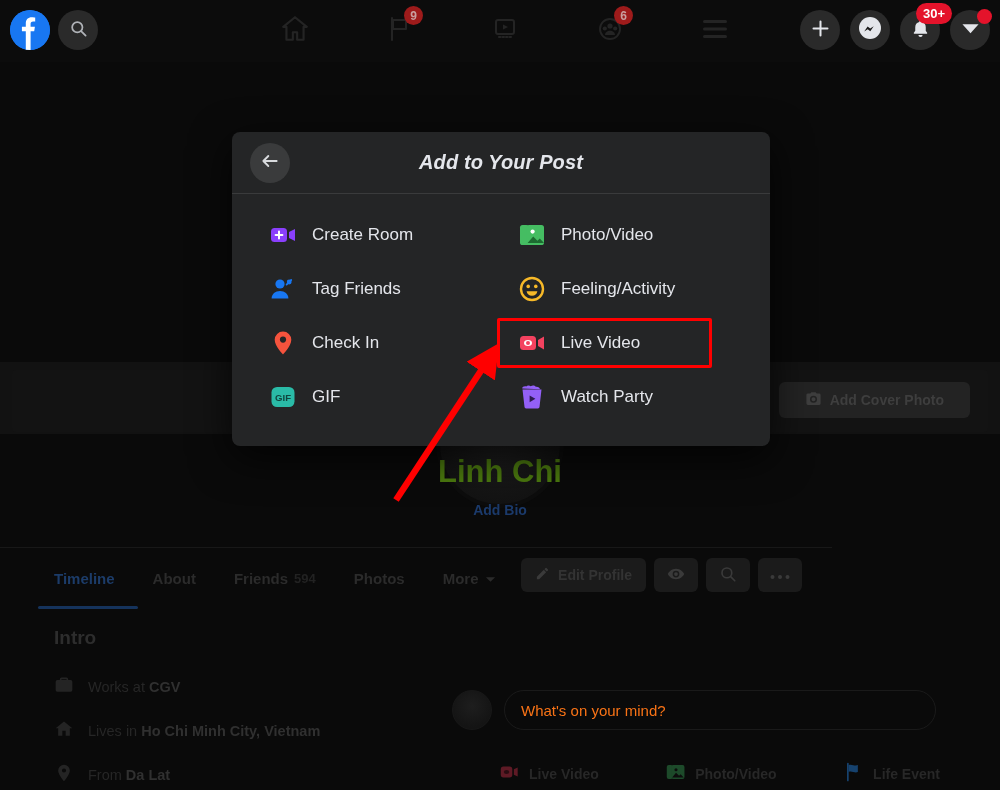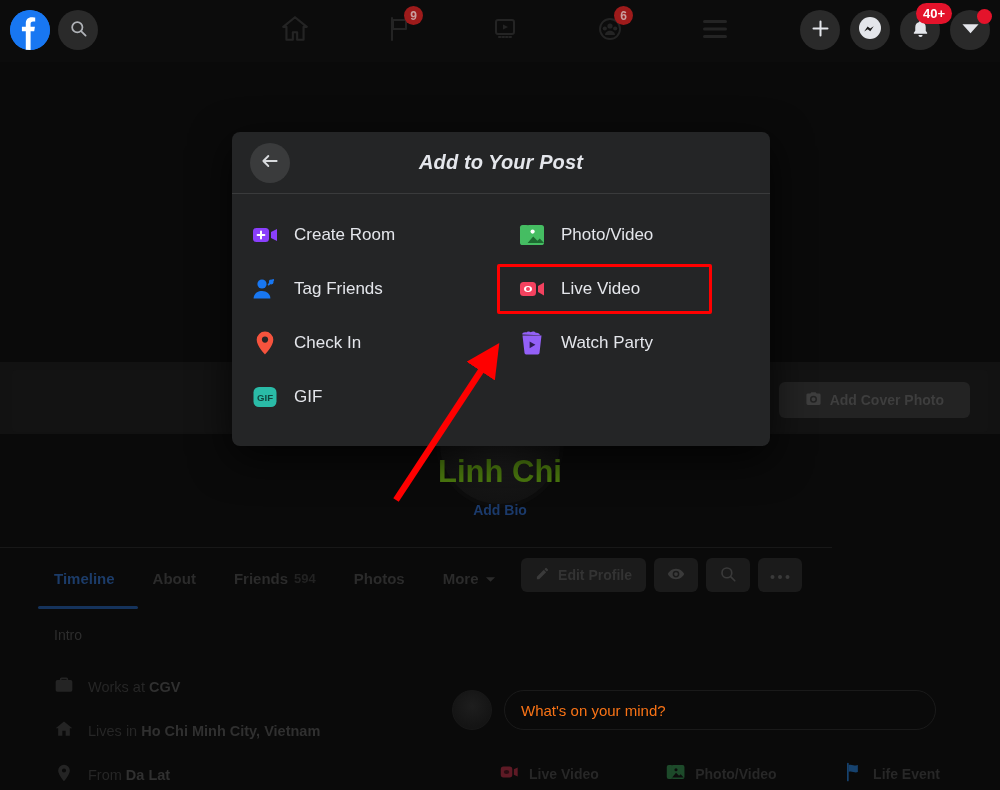--- a/index.html
+++ b/index.html
@@ -104,21 +104,21 @@
   .tab-actions { position: absolute; right: 30px; top: 10px; display: flex; align-items: center; gap: 8px; }
   .tact {
     background: #1b1b1b; border-radius: 6px; height: 34px;
     display: flex; align-items: center; justify-content: center;
     color: #333; font-size: 14px; font-weight: 700; gap: 8px; padding: 0 14px;
   }
   .tact.sq { width: 44px; padding: 0; }
 
   .intro-title {
     position: absolute; top: 565px; left: 54px;
-    color: #2d2d2d; font-size: 14px; font-weight: 400;
+    color: #2d2d2d; font-size: 19px; font-weight: 700;
   }
   .intro-row {
     position: absolute; left: 54px; display: flex; align-items: center; gap: 14px;
     color: #262626; font-size: 14.5px;
   }
   .intro-row b { color: #303030; font-weight: 700; }
 
   .composer-avatar {
     position: absolute; top: 628px; left: 452px;
     width: 40px; height: 40px; border-radius: 50%;
@@ -153,21 +153,21 @@
   .modal-title { color: #e4e6eb; font-size: 20px; font-weight: 700; letter-spacing: .1px; }
   .back-btn {
     position: absolute; left: 18px; top: 11px;
     width: 40px; height: 40px; border-radius: 50%;
     background: #3a3b3c; display: flex; align-items: center; justify-content: center;
   }
   .modal-body { padding: 14px 0 22px 0; display: flex; }
   .mcol { width: 50%; display: flex; flex-direction: column; }
   .mitem {
     display: flex; align-items: center; gap: 16px;
-    height: 54px; padding-left: 20px; position: relative;
+    height: 54px; padding-left: 38px; position: relative;
   }
   .mcol.right .mitem { padding-left: 18px; }
   .mlabel { color: #e4e6eb; font-size: 17px; font-weight: 400; }
   .mitem.highlight::after {
     content: ""; position: absolute;
     left: -4px; top: 2px; right: 58px; bottom: 2px;
     border: 3px solid #ff0000; border-radius: 2px;
     pointer-events: none;
   }
   .ico { width: 26px; height: 26px; flex: 0 0 26px; display: block; }
@@ -418,21 +418,21 @@
             <path d="M6.2 15.6l3.4-5 2.6 2 3.5-2.3-3.4 5-2.6-2z" fill="#1b1b1b"></path>
           </svg>
         </span>
       </div>
       <div class="rnd-btn">
         <span>
           <svg width="21" height="21" viewBox="0 0 24 24" fill="#e4e6eb">
             <path d="M12 2.5a1.4 1.4 0 011.4 1.4v.8A6 6 0 0118 10.5v4l1.6 2.4a.8.8 0 01-.7 1.2H5.1a.8.8 0 01-.7-1.2L6 14.5v-4a6 6 0 014.6-5.8v-.8A1.4 1.4 0 0112 2.5zM9.6 19.4h4.8a2.4 2.4 0 01-4.8 0z"></path>
           </svg>
         </span>
-        <span class="badge-20">40+</span>
+        <span class="badge-20">30+</span>
       </div>
       <div class="rnd-btn">
         <span>
           <svg width="19" height="13" viewBox="0 0 20 13" fill="#e4e6eb">
             <path d="M1.5 2h17L10 11.5z"></path>
           </svg>
         </span>
         <span class="dot-red"></span>
       </div>
     </div>
@@ -506,20 +506,31 @@
             <svg width="26" height="26" viewBox="0 0 26 26">
               <rect x="1" y="3" width="9" height="20" rx="2.6" fill="#45bd62"></rect>
               <rect x="7.5" y="3" width="17.5" height="20" rx="2.6" fill="#45bd62"></rect>
               <circle cx="13.6" cy="9.6" r="2.1" fill="#fff"></circle>
               <path d="M8.6 21l5.6-6.6 4.2 4.4 2.4-2.2 4.2 4.4z" fill="#1d6b31"></path>
             </svg>
           </span>
           <span class="mlabel">Photo/Video</span>
         </div>
 
+        <div class="mitem">
+          <span class="ico">
+            <svg width="26" height="26" viewBox="0 0 26 26">
+              <circle cx="13" cy="13" r="11" fill="none" stroke="#f7b928" stroke-width="2.4"></circle>
+              <circle cx="9.2" cy="10.4" r="1.8" fill="#f7b928"></circle>
+              <circle cx="16.8" cy="10.4" r="1.8" fill="#f7b928"></circle>
+              <path d="M7.6 15.2h10.8a5.5 5.5 0 01-10.8 0z" fill="#f7b928"></path>
+            </svg>
+          </span>
+          <span class="mlabel">Feeling/Activity</span>
+        </div>
 
         <div class="mitem highlight">
           <span class="ico">
             <svg width="26" height="26" viewBox="0 0 26 26">
               <rect x="1" y="6" width="16" height="14" rx="3.5" fill="#f3425f"></rect>
               <ellipse cx="9" cy="13" rx="4" ry="3" fill="#fff"></ellipse>
               <ellipse cx="9" cy="13" rx="2" ry="2" fill="#f3425f"></ellipse>
               <path d="M19 10l6-3.5v13L19 16z" fill="#f3425f"></path>
             </svg>
           </span>

